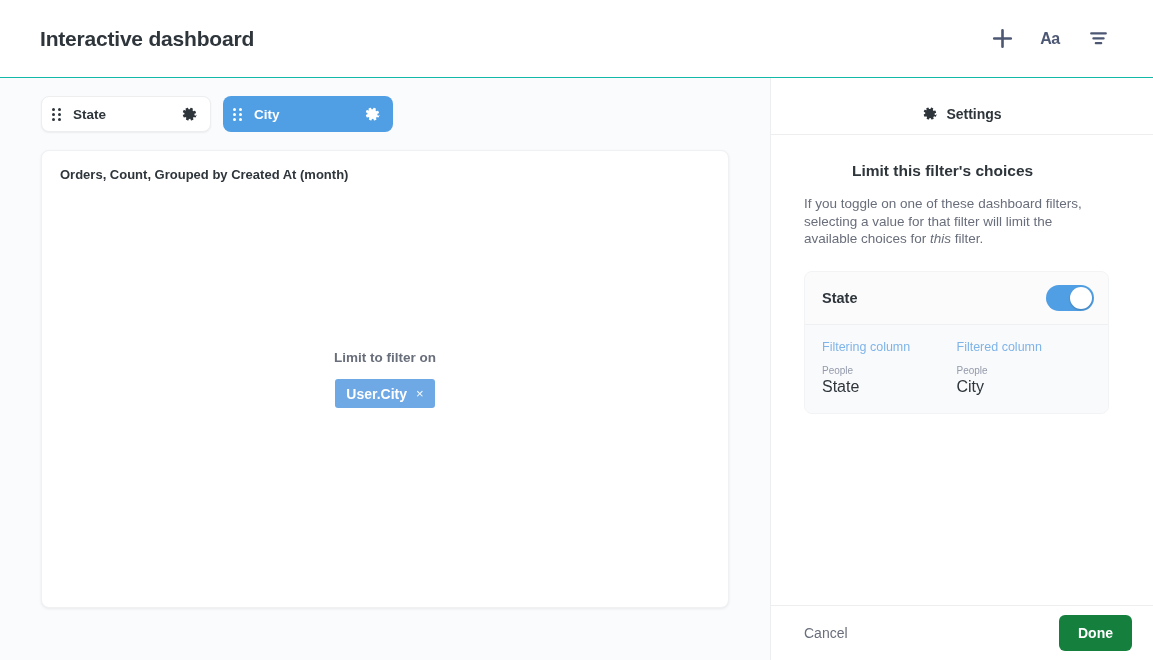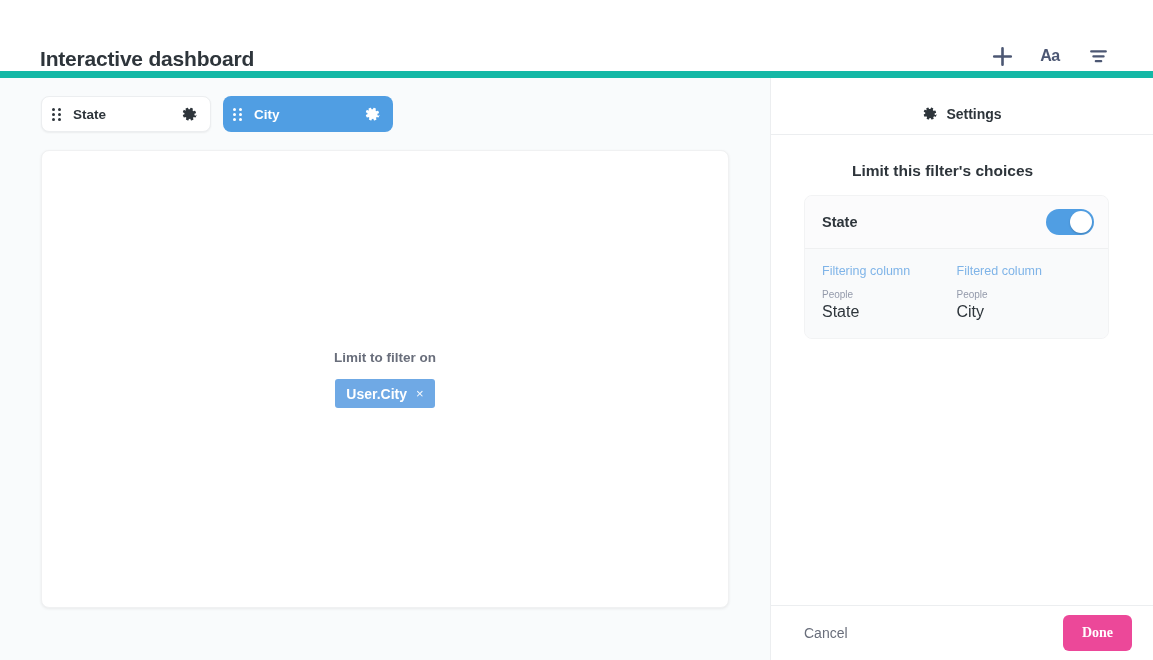--- a/index.html
+++ b/index.html
@@ -23,23 +23,23 @@
     display: flex;
     flex-direction: column;
     position: relative;
   }
 
   
   .header {
     height: 78px;
     flex: 0 0 78px;
     background: #ffffff;
-    border-bottom: 7px solid #14b8a6;
-    display: flex;
-    align-items: flex-end;
+    border-bottom: 1px solid #14b8a6;
+    display: flex;
+    align-items: center;
     padding: 0 24px 0 40px;
   }
 
   .header-title {
     font-size: 21px;
     font-weight: bold;
     color: #2e353b;
     letter-spacing: -0.2px;
     flex: 1 1 auto;
   }
@@ -356,27 +356,27 @@
     color: #696e7b;
     cursor: pointer;
     background: none;
     border: none;
     font-family: inherit;
     flex: 1 1 auto;
     text-align: left;
   }
 
   .done-btn {
-    background: #ec4899;
+    background: #15803d;
     color: #ffffff;
     border: none;
     border-radius: 6px;
     font-size: 14px;
     font-weight: bold;
-    font-family: Liberation Serif, serif;
+    font-family: Liberation Sans, sans-serif;
     padding: 10px 19px;
     cursor: pointer;
   }
 </style>
 </head>
 <body>
 
 <div class="app">
 
   <div class="header">
@@ -441,20 +441,21 @@
             <svg width="17" height="17" viewBox="0 0 20 20" aria-hidden="true">
               <path fill="#ffffff" d="M10 6.4a3.6 3.6 0 100 7.2 3.6 3.6 0 000-7.2zm0 5.4a1.8 1.8 0 110-3.6 1.8 1.8 0 010 3.6z"></path>
               <path fill="#ffffff" d="M17.3 11.4l-1.5-.6a5.9 5.9 0 000-1.6l1.5-.6a.6.6 0 00.34-.76l-.77-1.9a.6.6 0 00-.76-.34l-1.5.6a5.9 5.9 0 00-1.14-1.14l.6-1.5a.6.6 0 00-.34-.76l-1.9-.77a.6.6 0 00-.76.34l-.6 1.5a5.9 5.9 0 00-1.6 0l-.6-1.5a.6.6 0 00-.76-.34l-1.9.77a.6.6 0 00-.34.76l.6 1.5A5.9 5.9 0 005.26 5.2l-1.5-.6a.6.6 0 00-.76.34l-.77 1.9a.6.6 0 00.34.76l1.5.6a5.9 5.9 0 000 1.6l-1.5.6a.6.6 0 00-.34.76l.77 1.9a.6.6 0 00.76.34l1.5-.6c.33.43.71.81 1.14 1.14l-.6 1.5a.6.6 0 00.34.76l1.9.77a.6.6 0 00.76-.34l.6-1.5a5.9 5.9 0 001.6 0l.6 1.5a.6.6 0 00.76.34l1.9-.77a.6.6 0 00.34-.76l-.6-1.5c.43-.33.81-.71 1.14-1.14l1.5.6a.6.6 0 00.76-.34l.77-1.9a.6.6 0 00-.34-.76z"></path>
             </svg>
           </span>
         </div>
 
       </div>
 
       <div class="dashcard">
+        <div class="dashcard-title">Orders, Count, Grouped by Created At (month)</div>
 
         <div class="dashcard-center">
           <div class="column-label">Limit to filter on</div>
           <div class="col-pill">
             <span>User.City</span>
             <span class="x">×</span>
           </div>
         </div>
       </div>
 
@@ -474,20 +475,21 @@
           <span>Settings</span>
         </div>
 
 
       </div>
 
       <div class="sidebar-content">
 
         <div class="panel-heading">Limit this filter's choices</div>
 
+        <div class="panel-desc"><span>If you toggle on one of these dashboard filters, selecting a value for that filter will limit the available choices for </span><em>this</em><span> filter.</span></div>
 
         <div class="linked-card">
 
           <div class="linked-card-head">
             <span class="linked-card-title">State</span>
             <span class="toggle">
               <span class="knob"></span>
             </span>
           </div>
 

